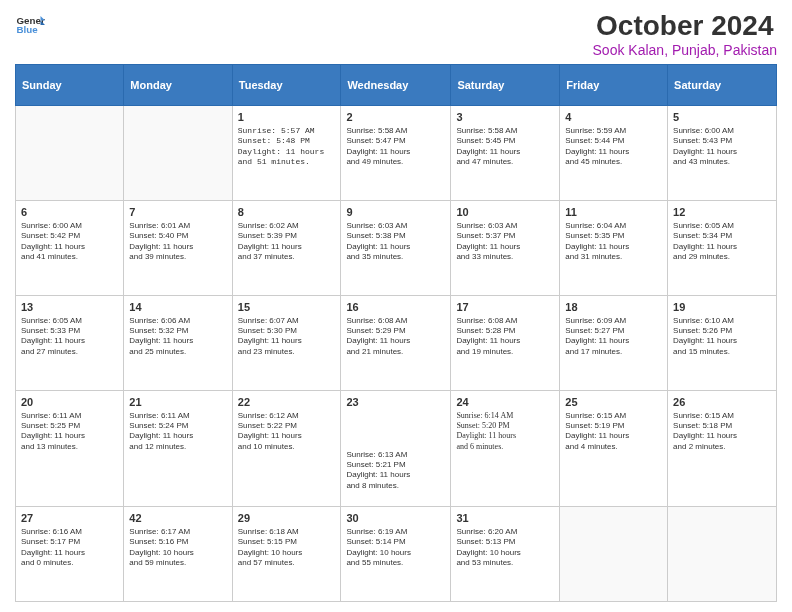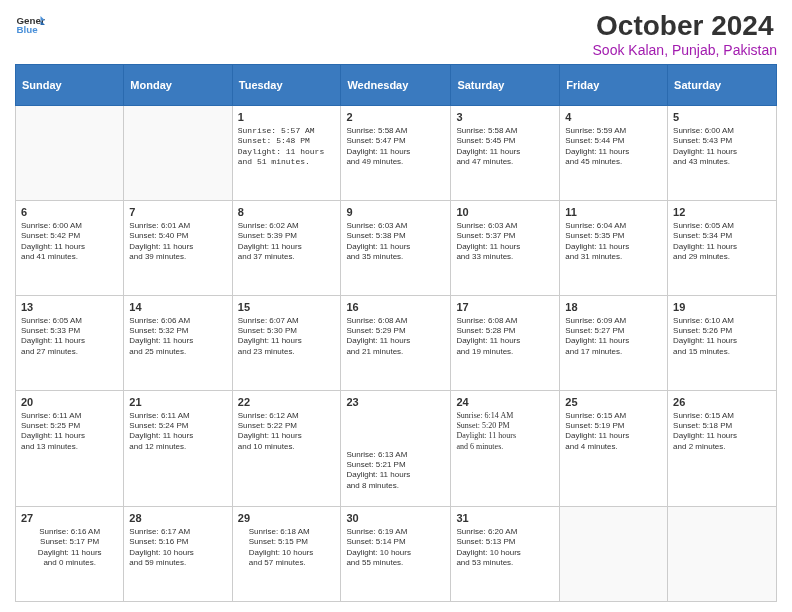--- a/index.html
+++ b/index.html
@@ -306,35 +306,35 @@
             <span class="day-num">26</span>
             <div class="day-info" style="white-space: pre-line;">Sunrise: 6:15 AM
 Sunset: 5:18 PM
 Daylight: 11 hours
 and 2 minutes.</div>
           </td>
         </tr>
         <tr>
           <td>
             <span class="day-num">27</span>
-            <div class="day-info" style="white-space: pre-line; text-align: center;">Sunrise: 6:16 AM
+            <div class="day-info" style="white-space: pre-line;">Sunrise: 6:16 AM
 Sunset: 5:17 PM
 Daylight: 11 hours
 and 0 minutes.</div>
           </td>
           <td>
-            <span class="day-num">28</span>
+            <span class="day-num">42</span>
             <div class="day-info" style="white-space: pre-line;">Sunrise: 6:17 AM
 Sunset: 5:16 PM
 Daylight: 10 hours
 and 59 minutes.</div>
           </td>
           <td>
             <span class="day-num">29</span>
-            <div class="day-info" style="white-space: pre-line; margin-left: 11px;">Sunrise: 6:18 AM
+            <div class="day-info" style="white-space: pre-line;">Sunrise: 6:18 AM
 Sunset: 5:15 PM
 Daylight: 10 hours
 and 57 minutes.</div>
           </td>
           <td>
             <span class="day-num">30</span>
             <div class="day-info" style="white-space: pre-line;">Sunrise: 6:19 AM
 Sunset: 5:14 PM
 Daylight: 10 hours
 and 55 minutes.</div>

